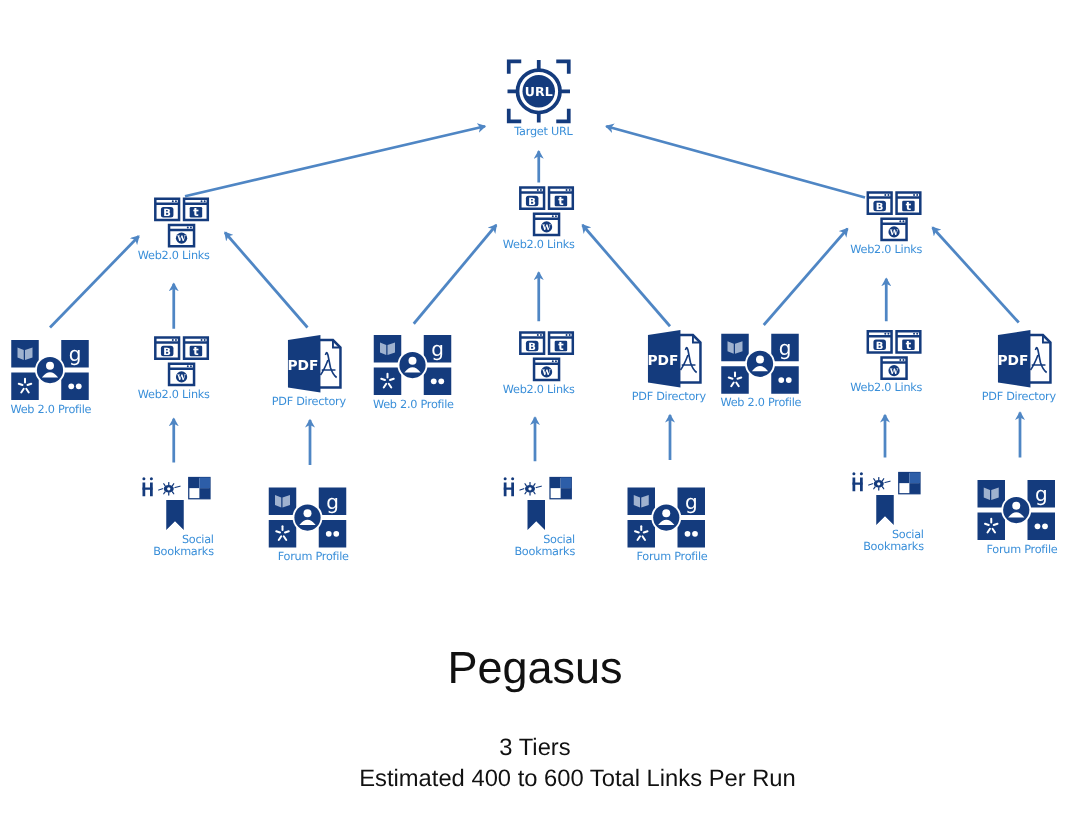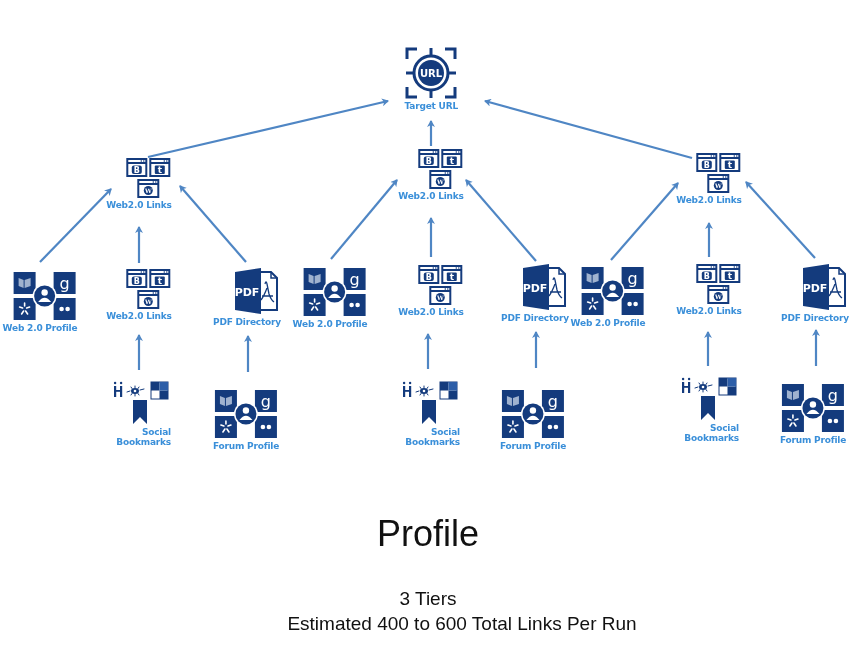--- a/index.html
+++ b/index.html
@@ -1,19 +1,19 @@
 <!DOCTYPE html>
 <html><head>
 <meta charset="utf-8">
 <style>
   html, body { margin:0; padding:0; background:#ffffff; }
   body { width:856px; height:654px; position:relative; overflow:hidden; font-family:"Liberation Sans", sans-serif; }
   #arrows { position:absolute; left:0; top:0; width:856px; height:654px; }
   .node { position:absolute; display:flex; flex-direction:column; align-items:flex-end; transform:translateX(-50%); }
-  .node-label { color:#3a8fd9; font-family:"DejaVu Sans", sans-serif; font-weight:bold; font-size:9px; line-height:10px; text-align:center; white-space:nowrap; margin-top:1px; letter-spacing:-0.2px; }
+  .node-label { color:#3a8fd9; font-family:"DejaVu Sans", sans-serif; font-weight:normal; font-size:9px; line-height:10px; text-align:center; white-space:nowrap; margin-top:1px; letter-spacing:-0.2px; }
   .icon svg { display:block; }
   .title { position:absolute; left:0; width:856px; text-align:center; color:#111; font-family:"Liberation Sans", sans-serif; }
   .t-main { top:513px; font-size:36px; }
   .t-sub1 { top:588px; font-size:19px; }
   .t-sub2 { top:613px; font-size:19px;padding-left:34px; }
 </style>
 </head>
 <body>
 
 <svg id="arrows" viewBox="0 0 856 654">
@@ -542,15 +542,15 @@
         <circle cx="56" cy="39" r="2.3" fill="#fff"></circle>
     <circle cx="33" cy="26" r="12" fill="#fff"></circle>
     <circle cx="33" cy="26" r="10.5" fill="#143b7d"></circle>
     <circle cx="33" cy="22.5" r="3.2" fill="#fff"></circle>
     <path d="M26.5,32 Q33,23.5 39.5,32 Z" fill="#fff"></path>
   </svg>
 </span>
   <span class="node-label">Forum Profile</span>
 </div>
 
-<div class="title t-main">Profile</div>
+<div class="title t-main">Pegasus</div>
 <div class="title t-sub1">3 Tiers</div>
 <div class="title t-sub2">Estimated 400 to 600 Total Links Per Run</div>
 
 </body></html>

